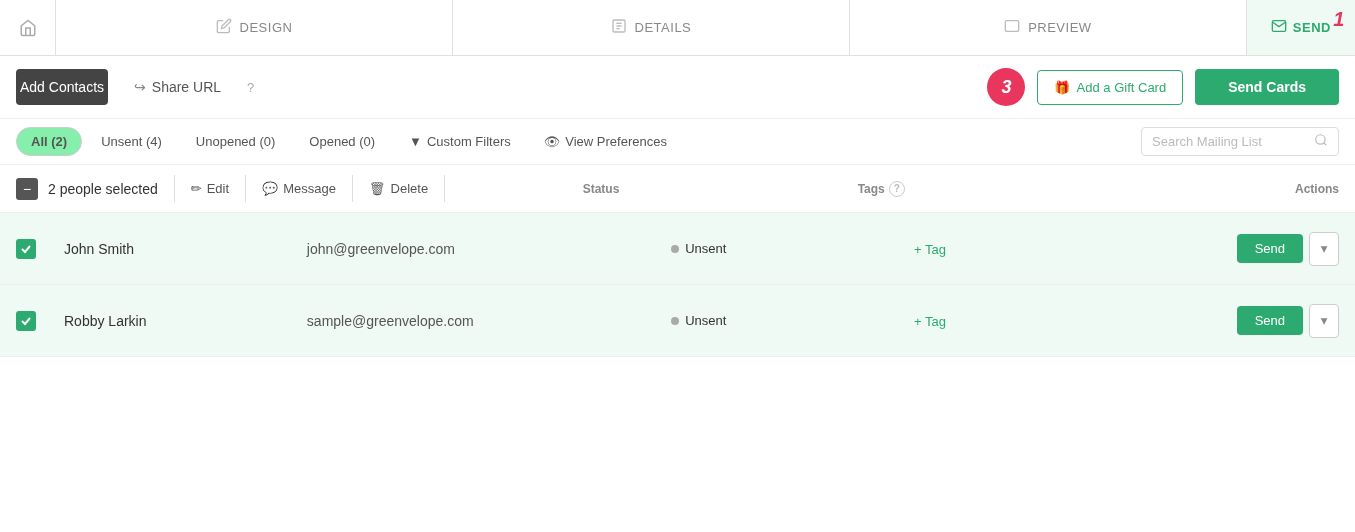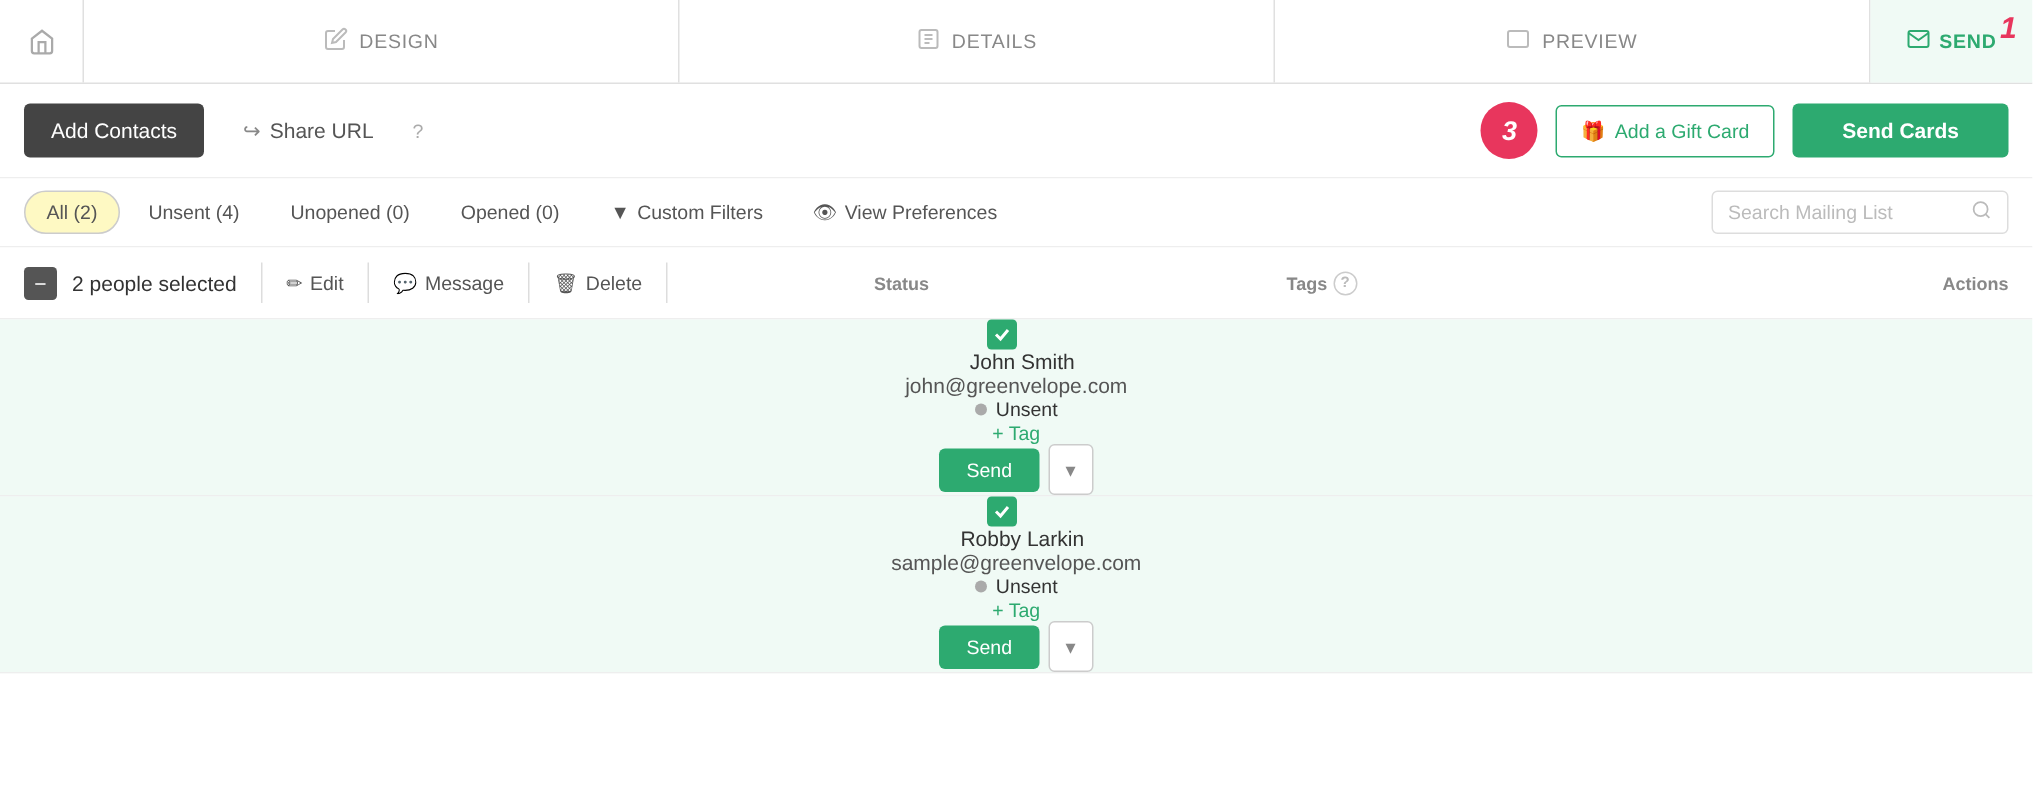--- a/index.html
+++ b/index.html
@@ -29,21 +29,21 @@
     .send-badge {
       position: absolute; top: 8px; right: 10px;
       font-size: 20px; font-weight: 700; color: #e8365d; font-style: italic;
     }
 
     
     .toolbar {
       display: flex; align-items: center; padding: 12px 16px; gap: 12px; border-bottom: 1px solid #eee;
     }
     .btn-add-contacts {
-      background: #444; color: #fff; border: none; padding: 10px 18px; border-radius: 4px; font-size: 14px; font-weight: 500; cursor: pointer;
+      background: #444; color: #fff; border: none; padding: 10px 4px; border-radius: 4px; font-size: 14px; font-weight: 500; cursor: pointer;
     }
     .btn-share-url {
       background: #fff; color: #555; border: none; padding: 10px 14px; font-size: 14px; cursor: pointer; display: flex; align-items: center; gap: 6px;
     }
     .help-icon { color: #aaa; font-size: 13px; cursor: pointer; }
     .spacer { flex: 1; }
     .circle-badge {
       width: 38px; height: 38px; border-radius: 50%; background: #e8365d; color: white; display: flex; align-items: center; justify-content: center; font-size: 18px; font-weight: 700; font-style: italic; cursor: pointer;
     }
     .btn-gift-card {
@@ -54,21 +54,21 @@
     }
 
     
     .filter-bar {
       display: flex; align-items: center; padding: 8px 16px; gap: 4px; border-bottom: 1px solid #eee; background: #fff;
     }
     .filter-tab {
       padding: 6px 14px; border-radius: 20px; font-size: 13px; color: #555; cursor: pointer; border: 1px solid transparent;
     }
     .filter-tab.active {
-      border-color: #ccc; background: #fef9c3; font-weight: 400;
+      border-color: #ccc; background: #86efac; font-weight: 700;
     }
     .btn-custom-filters {
       padding: 6px 14px; border-radius: 20px; font-size: 13px; color: #555; cursor: pointer; border: 1px solid transparent; display: flex; align-items: center; gap: 5px;
     }
     .btn-view-prefs {
       padding: 6px 14px; border-radius: 20px; font-size: 13px; color: #555; cursor: pointer; display: flex; align-items: center; gap: 5px;
     }
     .filter-spacer { flex: 1; }
     .search-mailing {
       display: flex; align-items: center; border: 1px solid #ddd; border-radius: 4px; padding: 5px 10px; gap: 2px;
@@ -81,21 +81,21 @@
       width: 22px; height: 22px; background: #555; border: none; border-radius: 3px; color: white; cursor: pointer; display: flex; align-items: center; justify-content: center; font-size: 14px; margin-right: 10px;
     }
     .people-selected { font-size: 14px; color: #333; margin-right: 16px; }
     .sel-action {
       display: flex; align-items: center; gap: 5px; padding: 6px 16px; font-size: 13px; cursor: pointer; color: #555; border-right: 1px solid #ddd;
     }
     .sel-action:first-of-type { border-left: 1px solid #ddd; }
 
     
     .contact-row {
-      display: flex; align-items: center; padding: 0 16px; min-height: 72px; border-bottom: 1px solid #eee; background: #f0faf5; flex-direction: column;
+      display: flex; align-items: center; padding: 0 16px; min-height: 72px; border-bottom: 1px solid #eee; background: #f0faf5;
     }
     .checkbox-cell { width: 40px; flex-shrink: 0; }
     .checkbox {
       width: 20px; height: 20px; background: #2daa70; border: none; border-radius: 3px; display: flex; align-items: center; justify-content: center; cursor: pointer;
     }
     .checkbox svg { width: 12px; height: 12px; }
     .name-cell { flex: 2; padding-left: 8px; font-size: 14px; color: #333; }
     .email-cell { flex: 3; font-size: 14px; color: #555; }
     .status-cell { flex: 2; display: flex; align-items: center; gap: 6px; font-size: 13px; color: #333; }
     .status-dot { width: 8px; height: 8px; border-radius: 50%; background: #aaa; flex-shrink: 0; }

